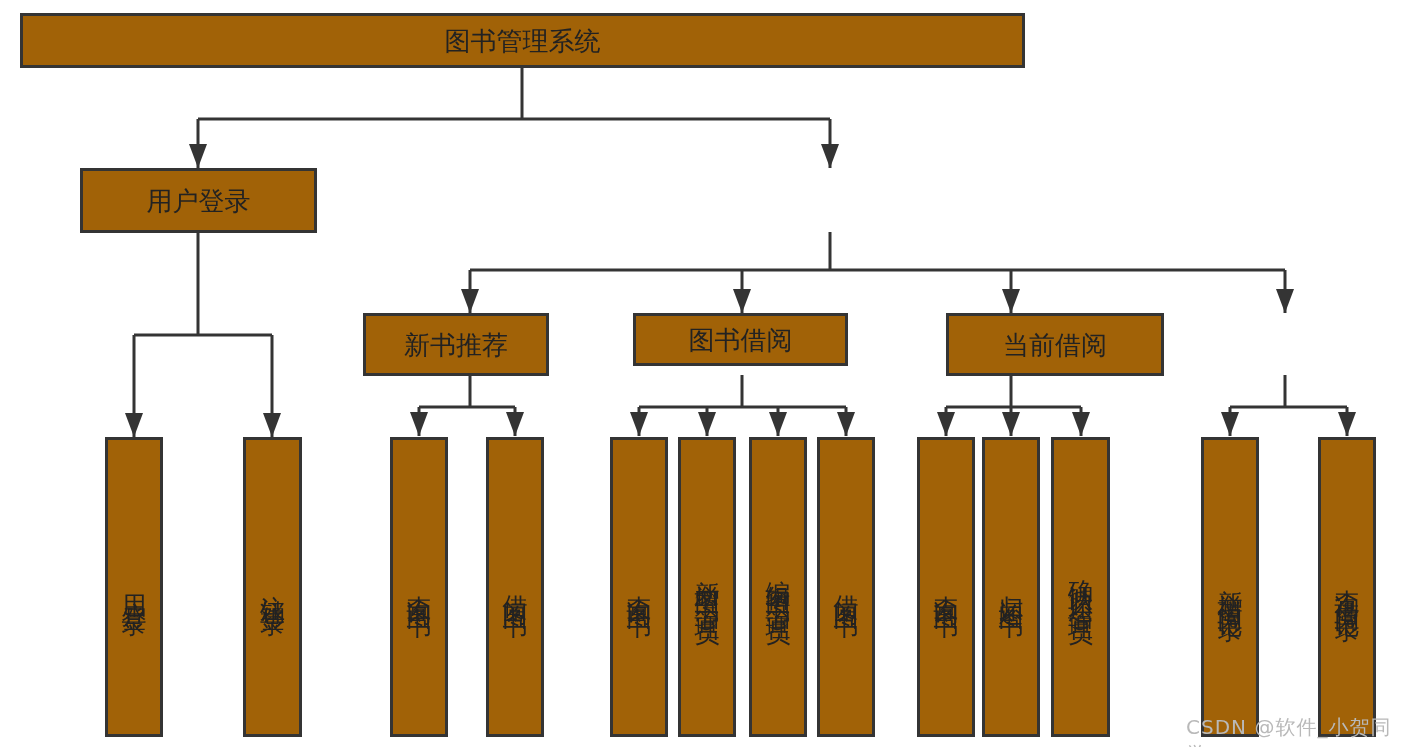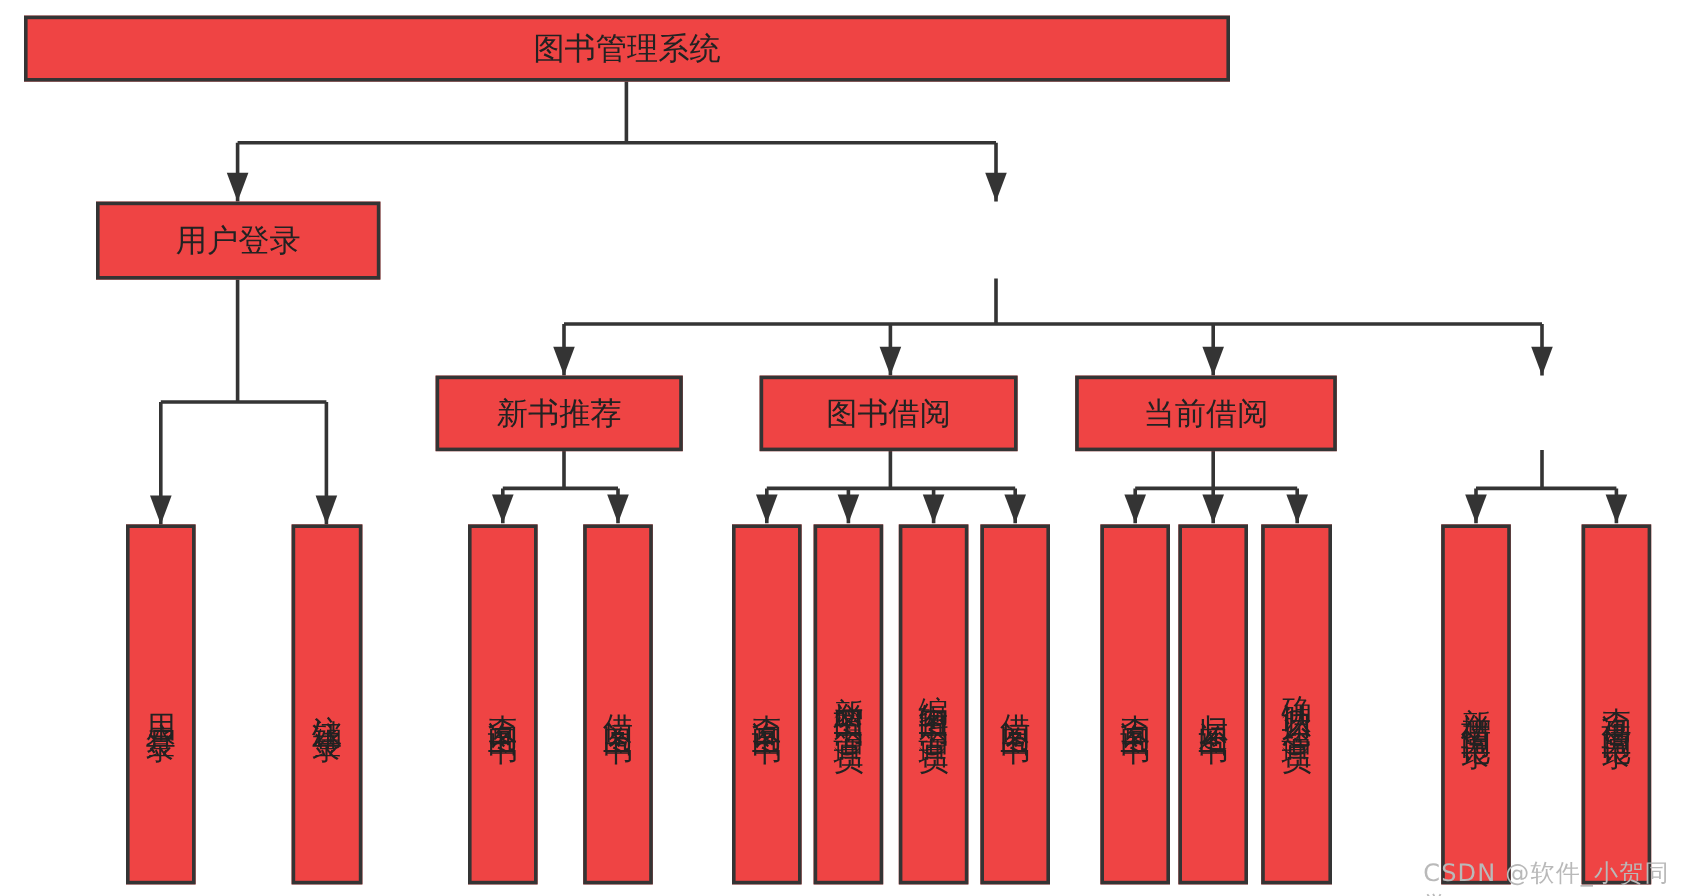--- a/index.html
+++ b/index.html
@@ -13,21 +13,21 @@
   }
   .connectors {
     position: absolute;
     left: 0; top: 0;
     width: 1405px; height: 747px;
     z-index: 1;
   }
   .node {
     position: absolute;
     box-sizing: border-box;
-    background: #ef4444;
+    background: #a16207;
     border: 3px solid #343434;
     color: #222222;
     display: flex;
     align-items: center;
     justify-content: center;
     font-size: 26px;
     line-height: 1;
     white-space: nowrap;
     z-index: 2;
   }
@@ -81,23 +81,23 @@
       <polygon points="1072,412 1090,412 1081,436"></polygon>
       <polygon points="1221,412 1239,412 1230,436"></polygon>
       <polygon points="1338,412 1356,412 1347,436"></polygon>
     </g>
   </svg>
 
   <div class="node" style="left:20px;top:13px;width:1005px;height:55px">图书管理系统</div>
 
   <div class="node" style="left:80px;top:168px;width:237px;height:65px">用户登录</div>
 
-  <div class="node" style="left:363px;top:313px;width:206px;height:63px">新书推荐</div>
-  <div class="node" style="left:633px;top:313px;width:215px;height:63px">图书借阅</div>
-  <div class="node" style="left:896px;top:313px;width:218px;height:63px">当前借阅</div>
+  <div class="node" style="left:363px;top:313px;width:186px;height:63px">新书推荐</div>
+  <div class="node" style="left:633px;top:313px;width:215px;height:53px">图书借阅</div>
+  <div class="node" style="left:946px;top:313px;width:218px;height:63px">当前借阅</div>
 
   <div class="node v" style="left:105px;top:437px;width:58px;height:300px">用户登录</div>
   <div class="node v" style="left:243px;top:437px;width:59px;height:300px">注销登录</div>
 
   <div class="node v" style="left:390px;top:437px;width:58px;height:300px">查询图书</div>
   <div class="node v" style="left:486px;top:437px;width:58px;height:300px">借阅图书</div>
 
   <div class="node v" style="left:610px;top:437px;width:58px;height:300px">查询图书</div>
   <div class="node v" style="left:678px;top:437px;width:58px;height:300px">新增图书（管理员）</div>
   <div class="node v" style="left:749px;top:437px;width:58px;height:300px">编辑图书（管理员）</div>

